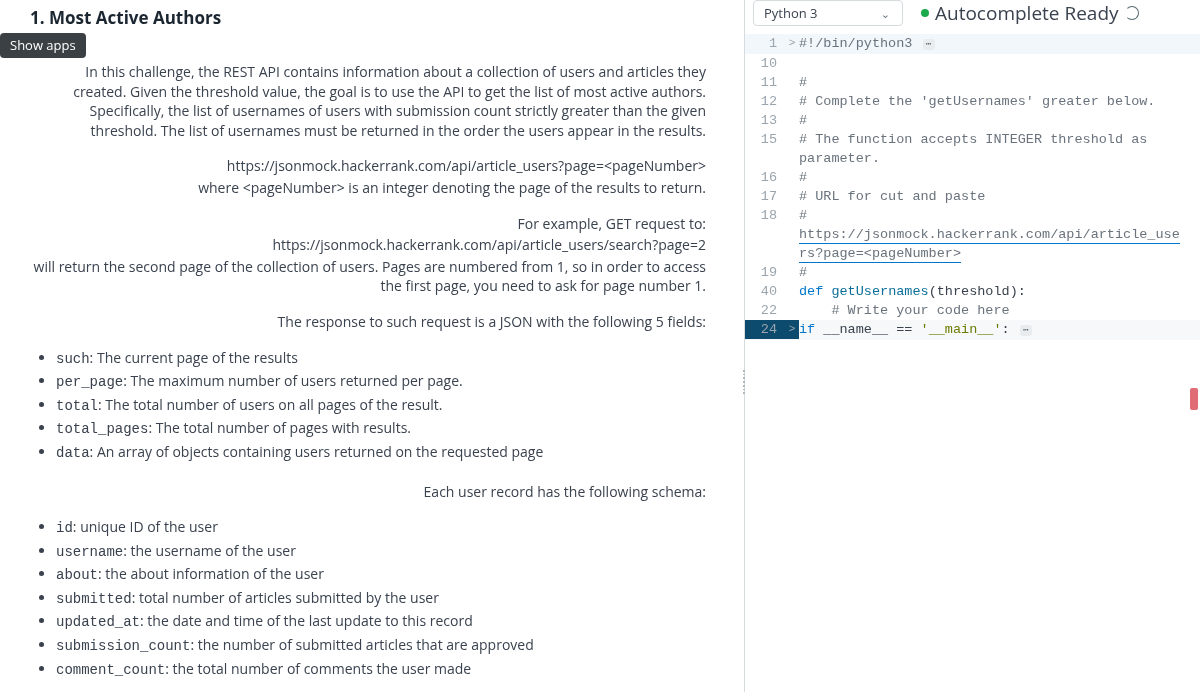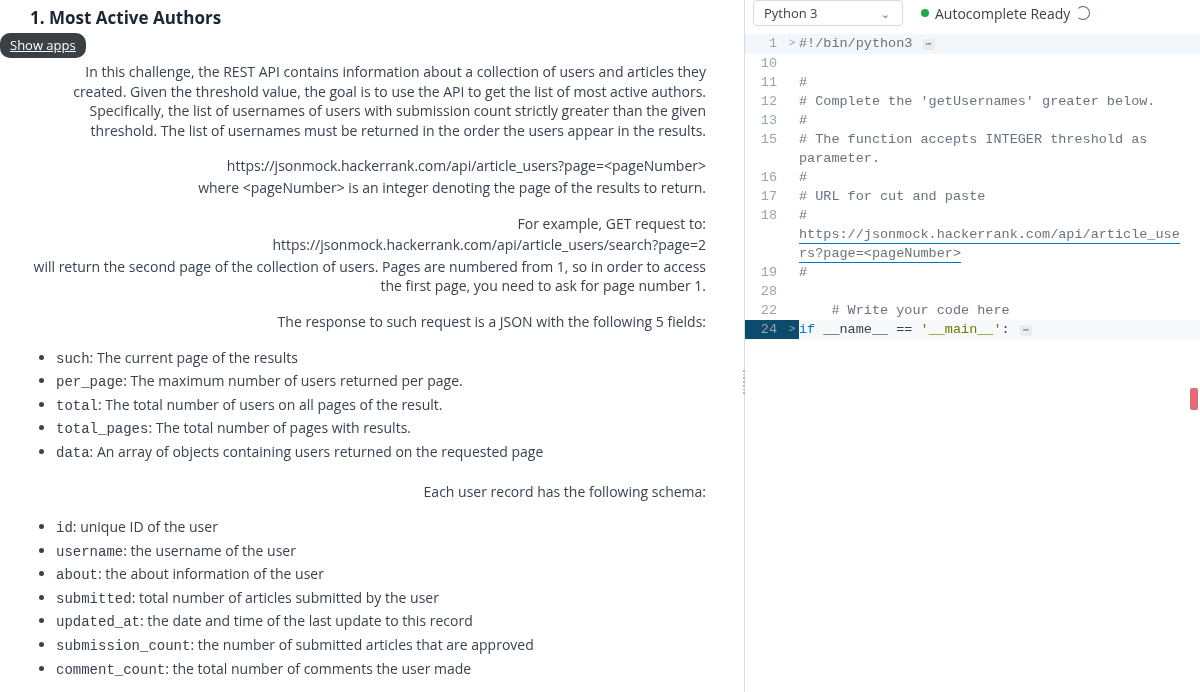--- a/index.html
+++ b/index.html
@@ -55,23 +55,22 @@
     font-size: 17px;
     font-weight: 700;
     color: #1b2631;
   }
   .show-apps {
     background: #3b4045;
     color: #fff;
     font-size: 13px;
     padding: 3px 10px 4px;
     display: inline-block;
-    border-radius: 10px;
+    border-radius: 4px;
     margin-left: 0;
-    text-decoration: underline;
   }
   .show-apps-wrap { padding: 0; margin-top:-2px; }
   .problem-body {
     padding: 4px 30px 0 30px;
     line-height: 1.4;
     color: var(--text);
     font-size: 14px;
   }
   .problem-body p { margin: 0 0 16px 0; text-align: right; }
   .problem-body .nm { margin: 0 0 2px 0; }
@@ -103,21 +102,21 @@
     background: #fff;
   }
   .lang-select .chev {
     font-size: 11px;
     color: #6b7680;
   }
   .autocomplete {
     display: flex;
     align-items: center;
     gap: 6px;
-    font-size: 14px;
+    font-size: 19px;
     color: var(--text);
     height: 26px;
   }
   .dot-green {
     width: 8px; height: 8px; border-radius: 50%;
     background: var(--green);
     display: inline-block;
   }
   .reset-icon {
     width: 14px; height: 14px;
@@ -334,22 +333,23 @@
           <div class="gutter">18</div>
           <div class="fold-col"></div>
           <div class="code-text"><span class="tok-comment"># </span><span class="tok-link">https://jsonmock.hackerrank.com/api/article_users?page=&lt;pageNumber&gt;</span></div>
         </div>
         <div class="code-row">
           <div class="gutter">19</div>
           <div class="fold-col"></div>
           <div class="code-text"><span class="tok-comment">#</span></div>
         </div>
         <div class="code-row">
-          <div class="gutter">28</div>
-          <div class="fold-col"></div>
+          <div class="gutter">40</div>
+          <div class="fold-col"></div>
+          <div class="code-text"><span class="tok-kw">def</span><span> </span><span class="tok-fn">getUsernames</span><span>(threshold):</span></div>
         </div>
         <div class="code-row">
           <div class="gutter">22</div>
           <div class="fold-col"></div>
           <div class="code-text"><span>    </span><span class="tok-comment"># Write your code here</span></div>
         </div>
         <div class="code-row hle">
           <div class="gutter">24</div>
           <div class="fold-col">&gt;</div>
           <div class="code-text"><span class="tok-kw">if</span><span> __name__ == </span><span class="tok-str">'__main__'</span><span>:</span><span> </span><span class="folded-badge">⋯</span></div>

